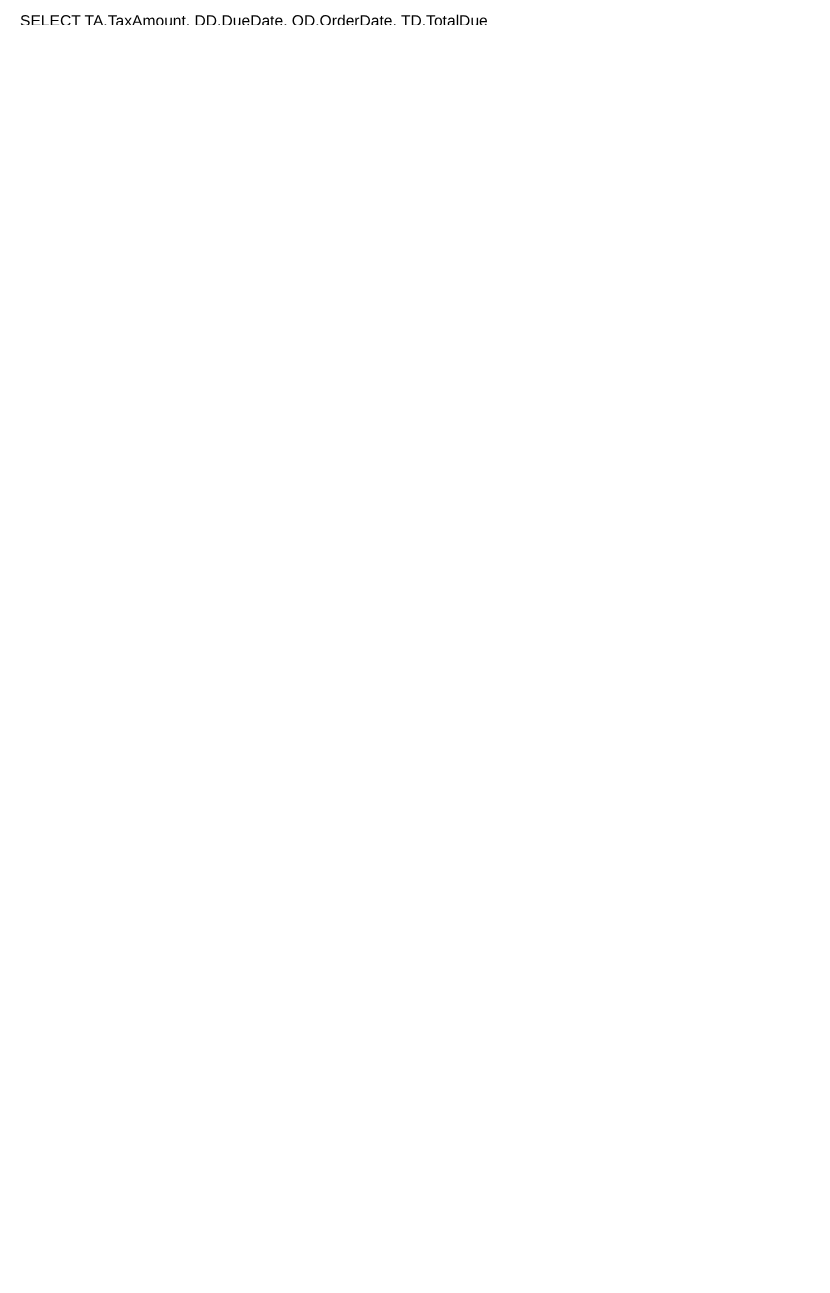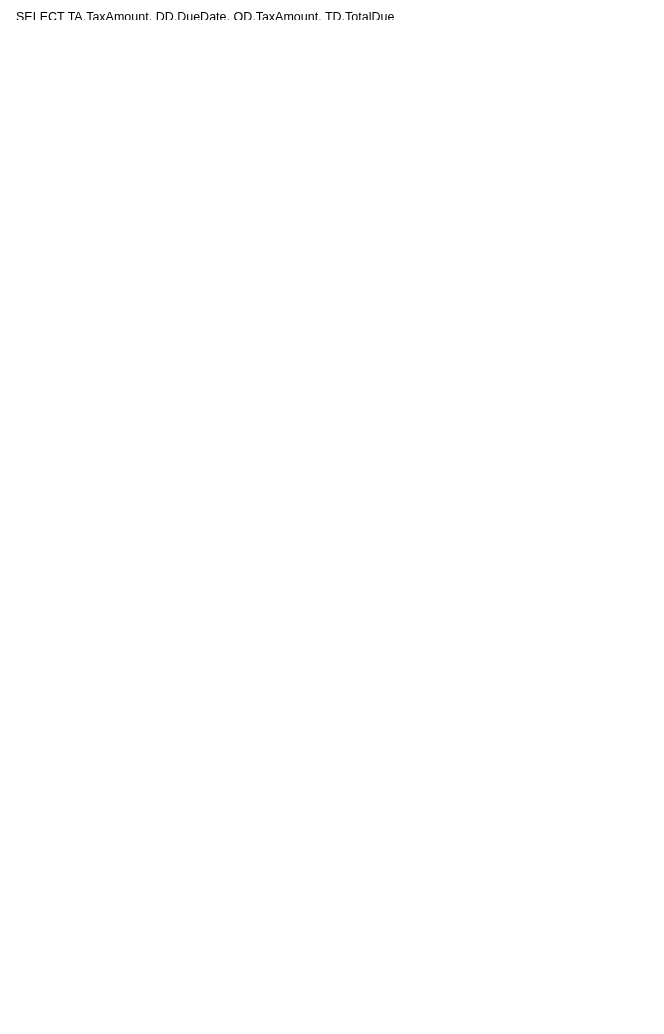--- a/index.html
+++ b/index.html
@@ -87,21 +87,21 @@
   svg.arrows {
     position: absolute;
     top: 0; left: 0;
     pointer-events: none;
   }
 </style>
 </head>
 <body>
 
 <div class="sql-block">
-  <div>SELECT TA.TaxAmount, DD.DueDate, OD.TaxAmount, TD.TotalDue</div>
+  <div>SELECT TA.TaxAmount, DD.DueDate, OD.OrderDate, TD.TotalDue</div>
   <div>FROM SalesOrderHeaderTaxAmount AS TA</div>
   <div>RIGHT JOIN SalesOrderHeaderDueDate AS DD</div>
   <div>ON TA.SalesOrderID = DD.SalesOrderID</div>
   <div>JOIN SalesOrderHeaderOrderDate AS OD</div>
   <div>ON DD.SalesOrderID = OD.SalesOrderID</div>
   <div>JOIN SalesOrderHeaderTotalDue AS TD</div>
   <div>ON OD.SalesOrderID = TD.SalesOrderID</div>
   <div>WHERE TD.SalesOrderID = 44544</div>
 </div>
 

